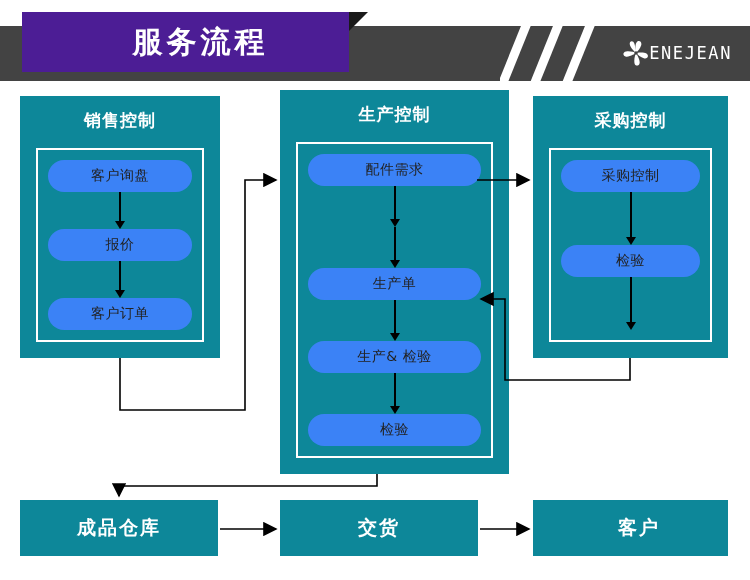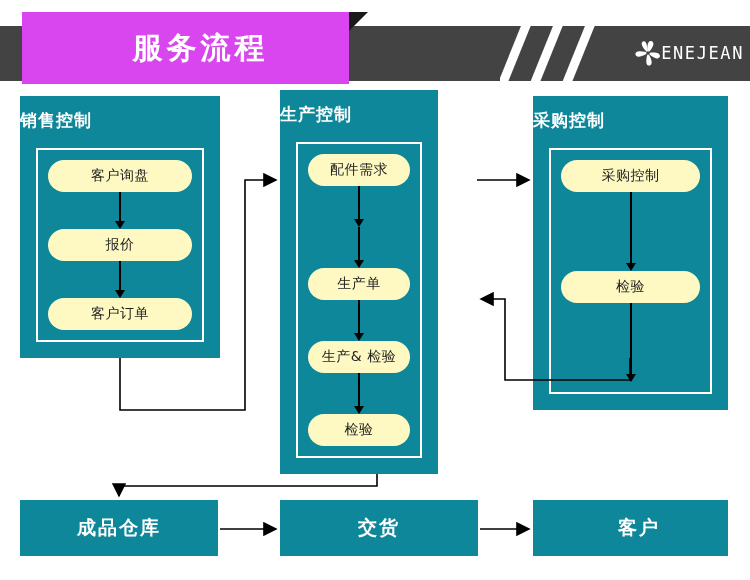--- a/index.html
+++ b/index.html
@@ -38,38 +38,38 @@
     width: 9px; height: 80px;
     background: #ffffff;
     transform: rotate(22deg);
   }
   .stripe.s1 { left: 10px; }
   .stripe.s2 { left: 42px; }
   .stripe.s3 { left: 74px; }
 
   .brand {
     position: absolute;
-    right: 6px; top: 40px;
+    right: 18px; top: 40px;
     display: flex;
     align-items: center;
   }
   .brand-mark { width: 26px; height: 26px; display: block; }
   .brand-text {
     color: #ffffff;
     font-size: 17px;
     letter-spacing: 1.6px;
     font-family: "DejaVu Sans Mono", "Liberation Mono", monospace;
     white-space: nowrap;
   }
 
   .banner {
     position: absolute;
     left: 22px; top: 12px;
-    width: 327px; height: 72px;
-    background: #d946ef;
+    width: 327px; height: 60px;
+    background: #4c1d95;
     z-index: 3;
     text-decoration: underline;
   }
   .banner-title {
     position: absolute;
     left: 0; right: 0; top: 50%;
     transform: translateY(-50%);
     text-align: center;
     color: #ffffff;
     font-size: 30px;
@@ -87,21 +87,21 @@
   }
 
   
   .group {
     position: absolute;
     background: #0d8799;
   }
   .group-title {
     position: absolute;
     left: 0; right: 0; top: 13px;
-    text-align: left;
+    text-align: center;
     color: #ffffff;
     font-size: 17px;
     font-weight: bold;
     letter-spacing: 1px;
   }
   .group-inner {
     position: absolute;
     left: 16px; right: 16px;
     top: 52px; bottom: 16px;
     border: 2px solid #ffffff;
@@ -109,21 +109,21 @@
   .steps {
     position: absolute;
     left: 10px; right: 10px;
     top: 10px; bottom: 10px;
     display: flex;
     flex-direction: column;
     justify-content: space-between;
     align-items: stretch;
   }
   .pill {
-    background: #fef9c3;
+    background: #3b82f6;
     border-radius: 999px;
     height: 32px;
     display: flex;
     align-items: center;
     justify-content: center;
     color: #222222;
     font-size: 14px;
     letter-spacing: 0.5px;
     position: relative;
     z-index: 2;
@@ -148,22 +148,22 @@
     left: 50%; bottom: 0;
     margin-left: -5px;
     width: 0; height: 0;
     border-left: 5px solid transparent;
     border-right: 5px solid transparent;
     border-top: 8px solid #000000;
   }
 
   
   #group-sales      { left: 20px;  top: 96px; width: 200px; height: 262px; }
-  #group-production { left: 280px; top: 90px; width: 158px; height: 384px; }
-  #group-purchase   { left: 533px; top: 96px; width: 195px; height: 314px; }
+  #group-production { left: 280px; top: 90px; width: 229px; height: 384px; }
+  #group-purchase   { left: 533px; top: 96px; width: 195px; height: 262px; }
 
   
   .bottom-box {
     position: absolute;
     top: 500px;
     height: 56px;
     background: #0d8799;
     display: flex;
     align-items: center;
     justify-content: center;

